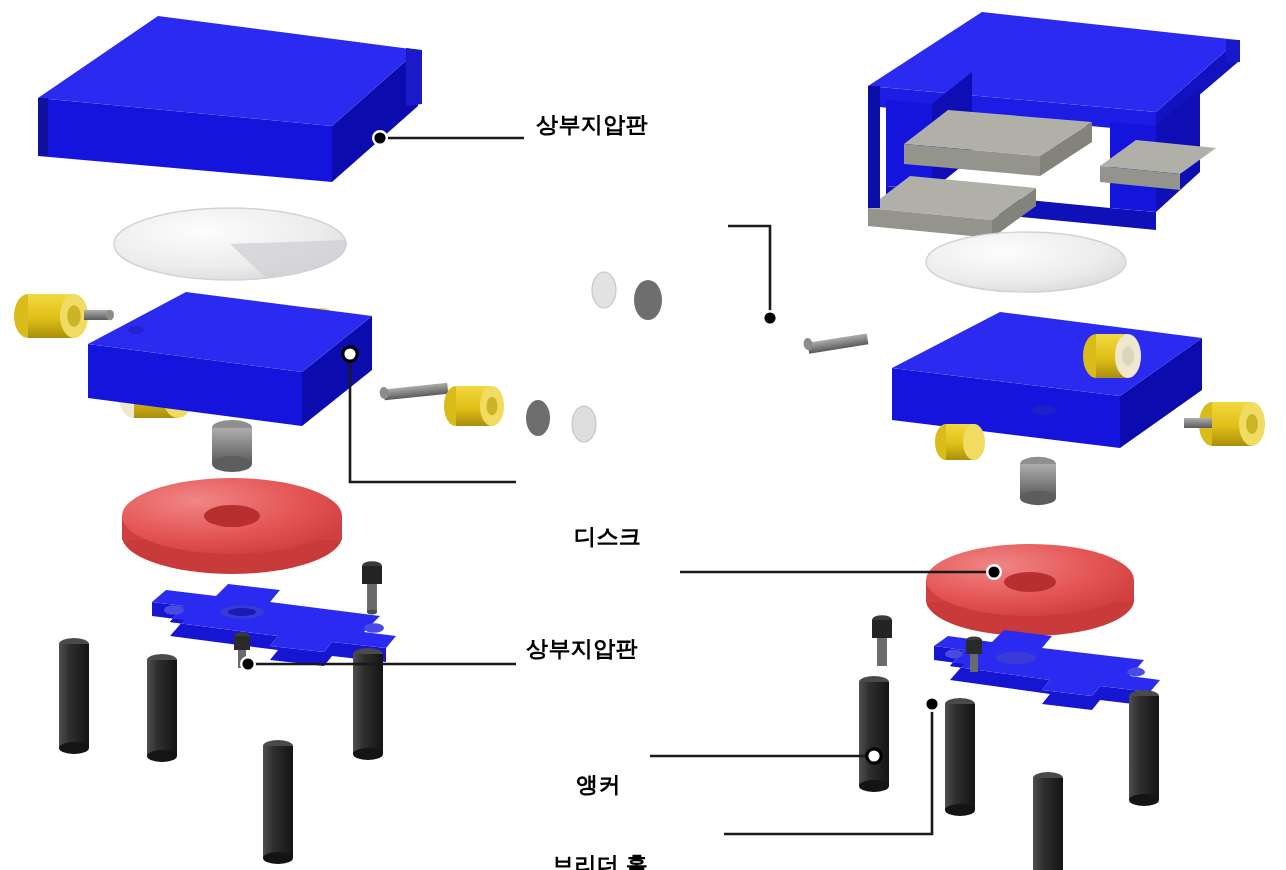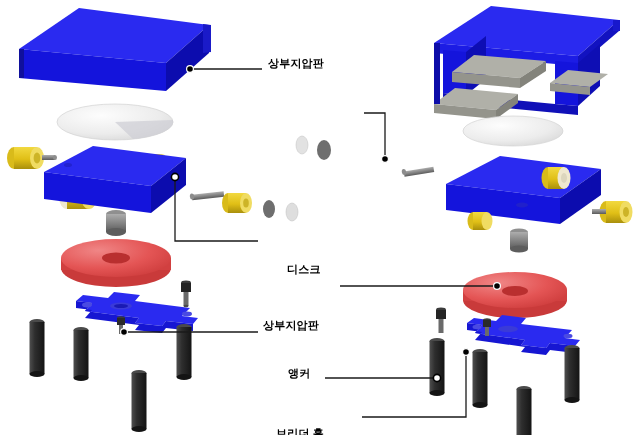--- a/index.html
+++ b/index.html
@@ -32,21 +32,21 @@
     color: #000000;
     white-space: nowrap;
     letter-spacing: 0.2px;
     line-height: 1;
   }
   .label-upper-plate  { left: 268px; top: 58px; }
   .label-mer-spring   { left: 266px; top: 108px; }
   .label-bearing-block{ left: 263px; top: 231px; }
   .label-disk         { left: 287px; top: 264px; }
   .label-lower-plate  { left: 263px; top: 320px; }
-  .label-anchor       { left: 288px; top: 368px; }
+  .label-anchor       { left: 288px; top: 388px; }
   .label-breather     { left: 276px; top: 428px; }
 </style>
 </head>
 <body>
 
 <div id="stage">
 
   <svg id="scene" viewBox="0 0 643 435" xmlns="http://www.w3.org/2000/svg">
     <defs>
       <radialGradient id="gWasher" cx="38%" cy="32%" r="72%">

